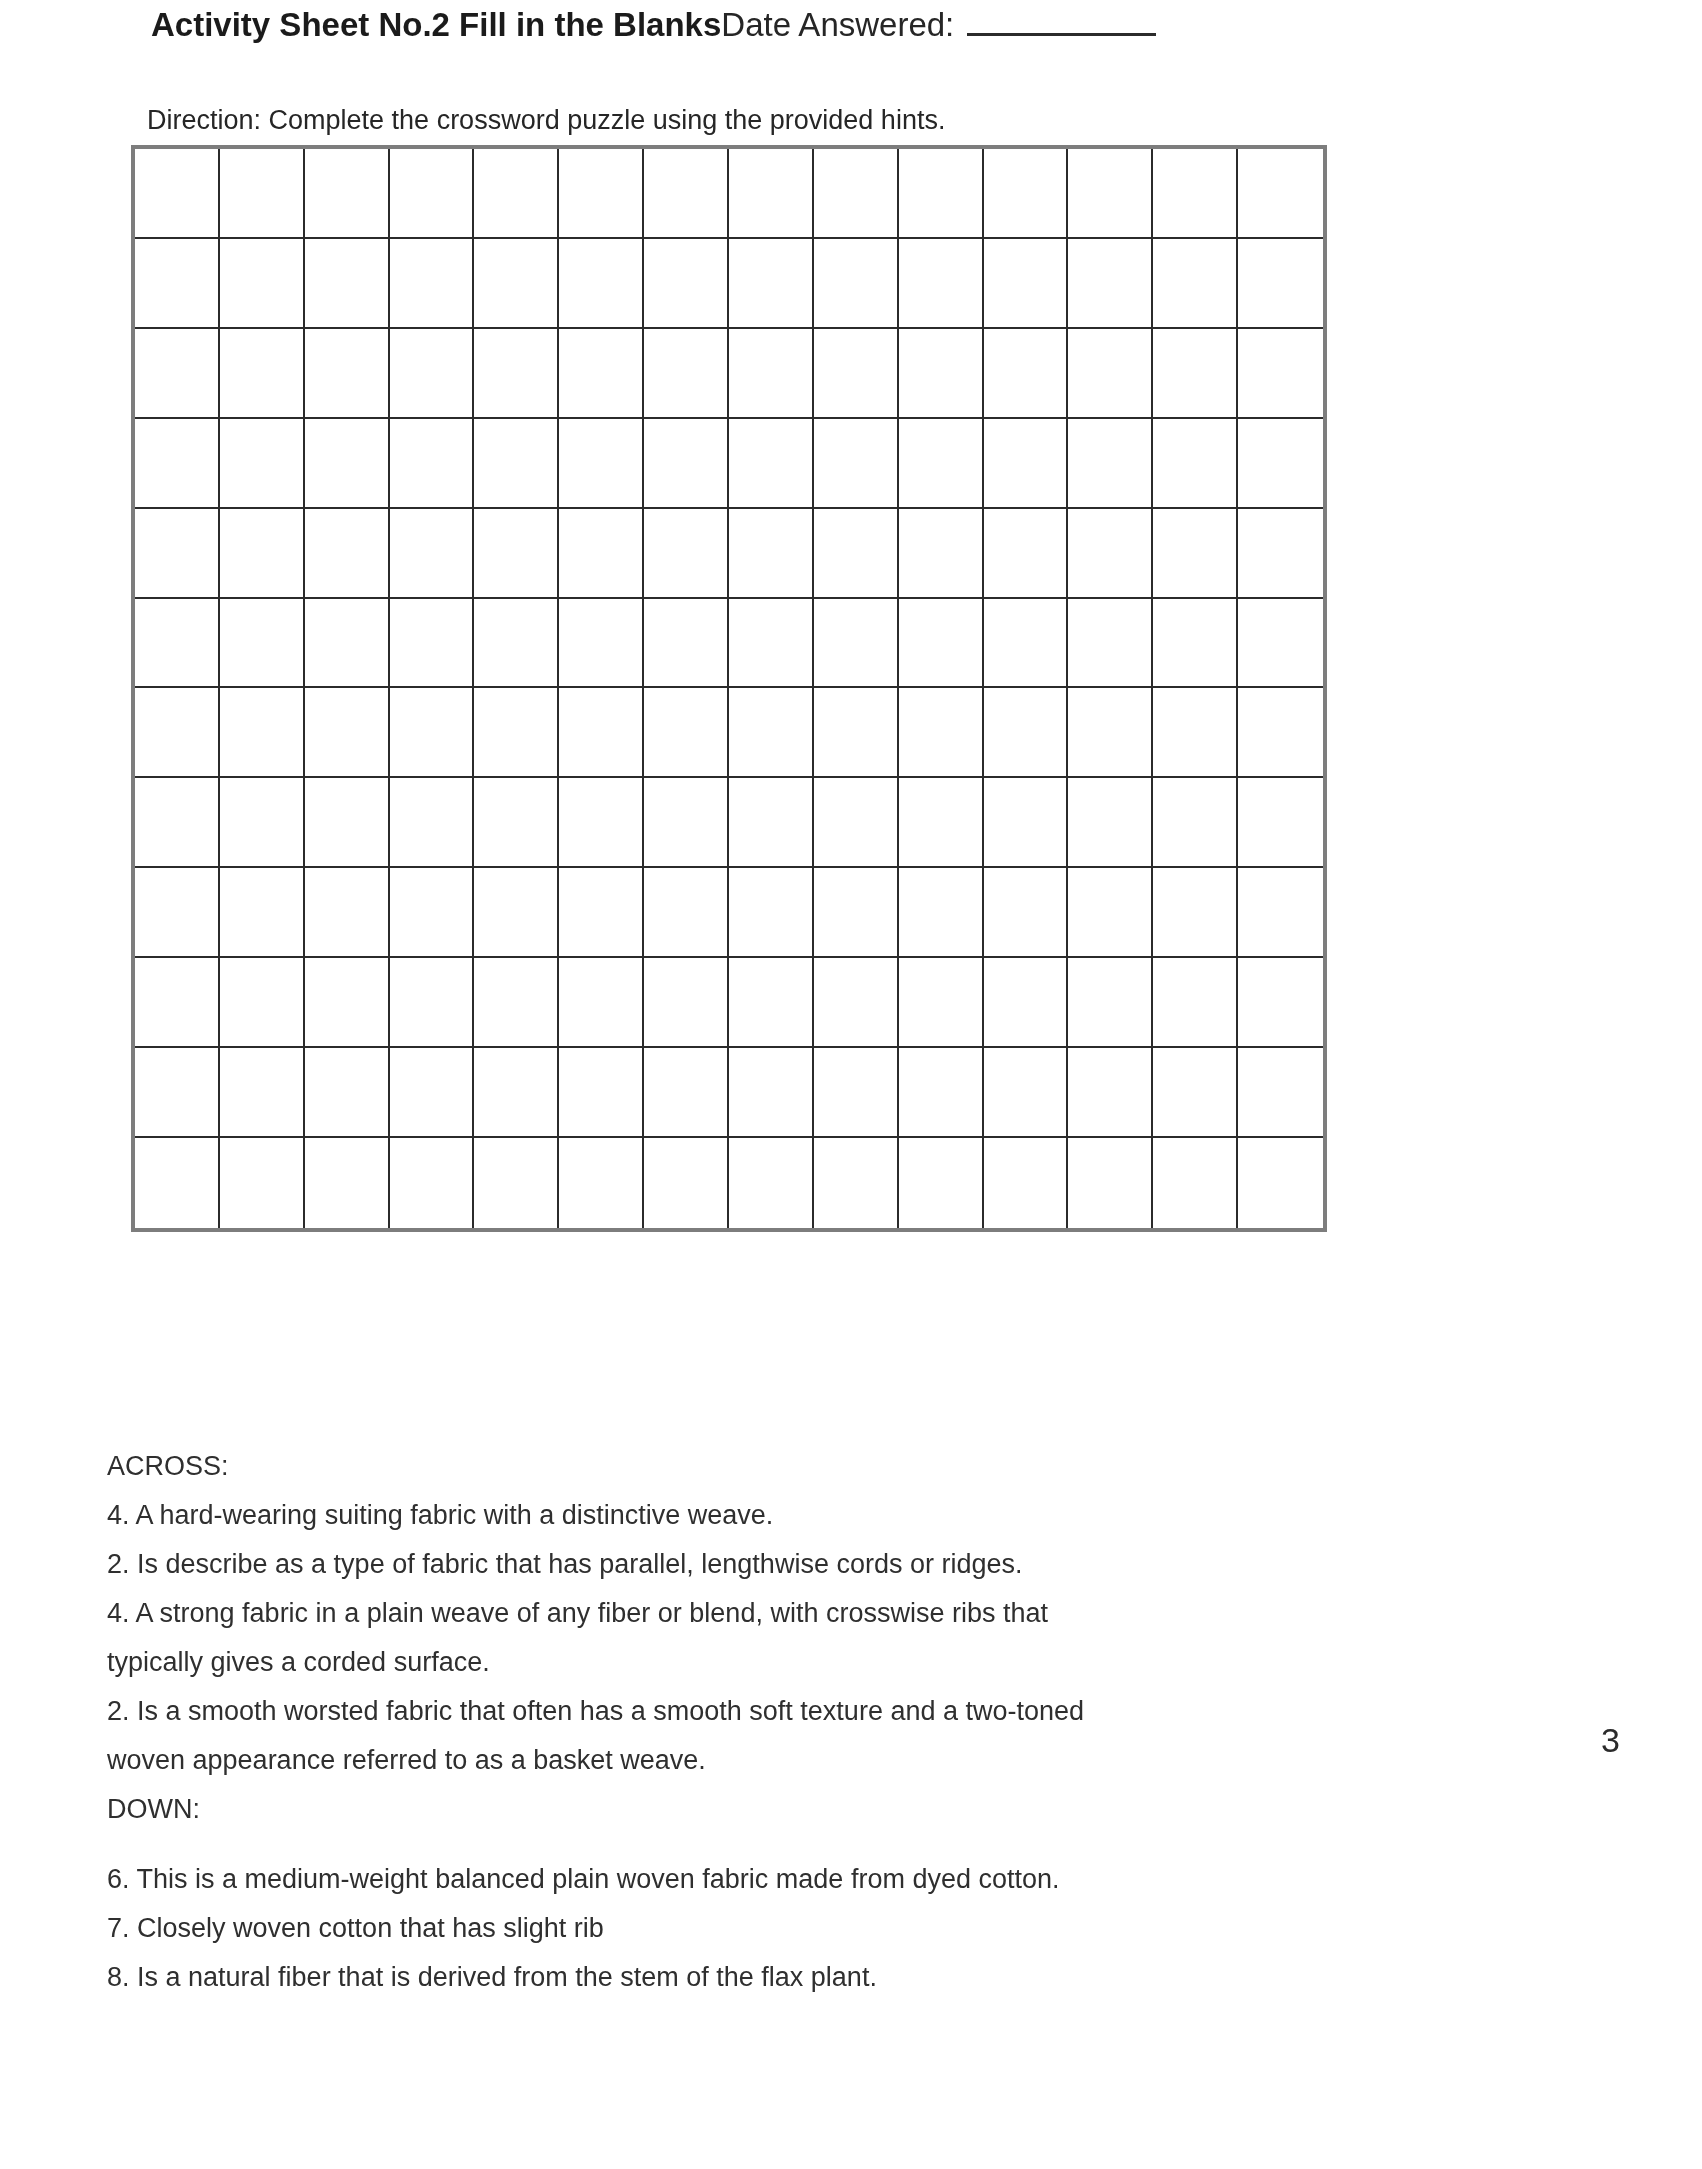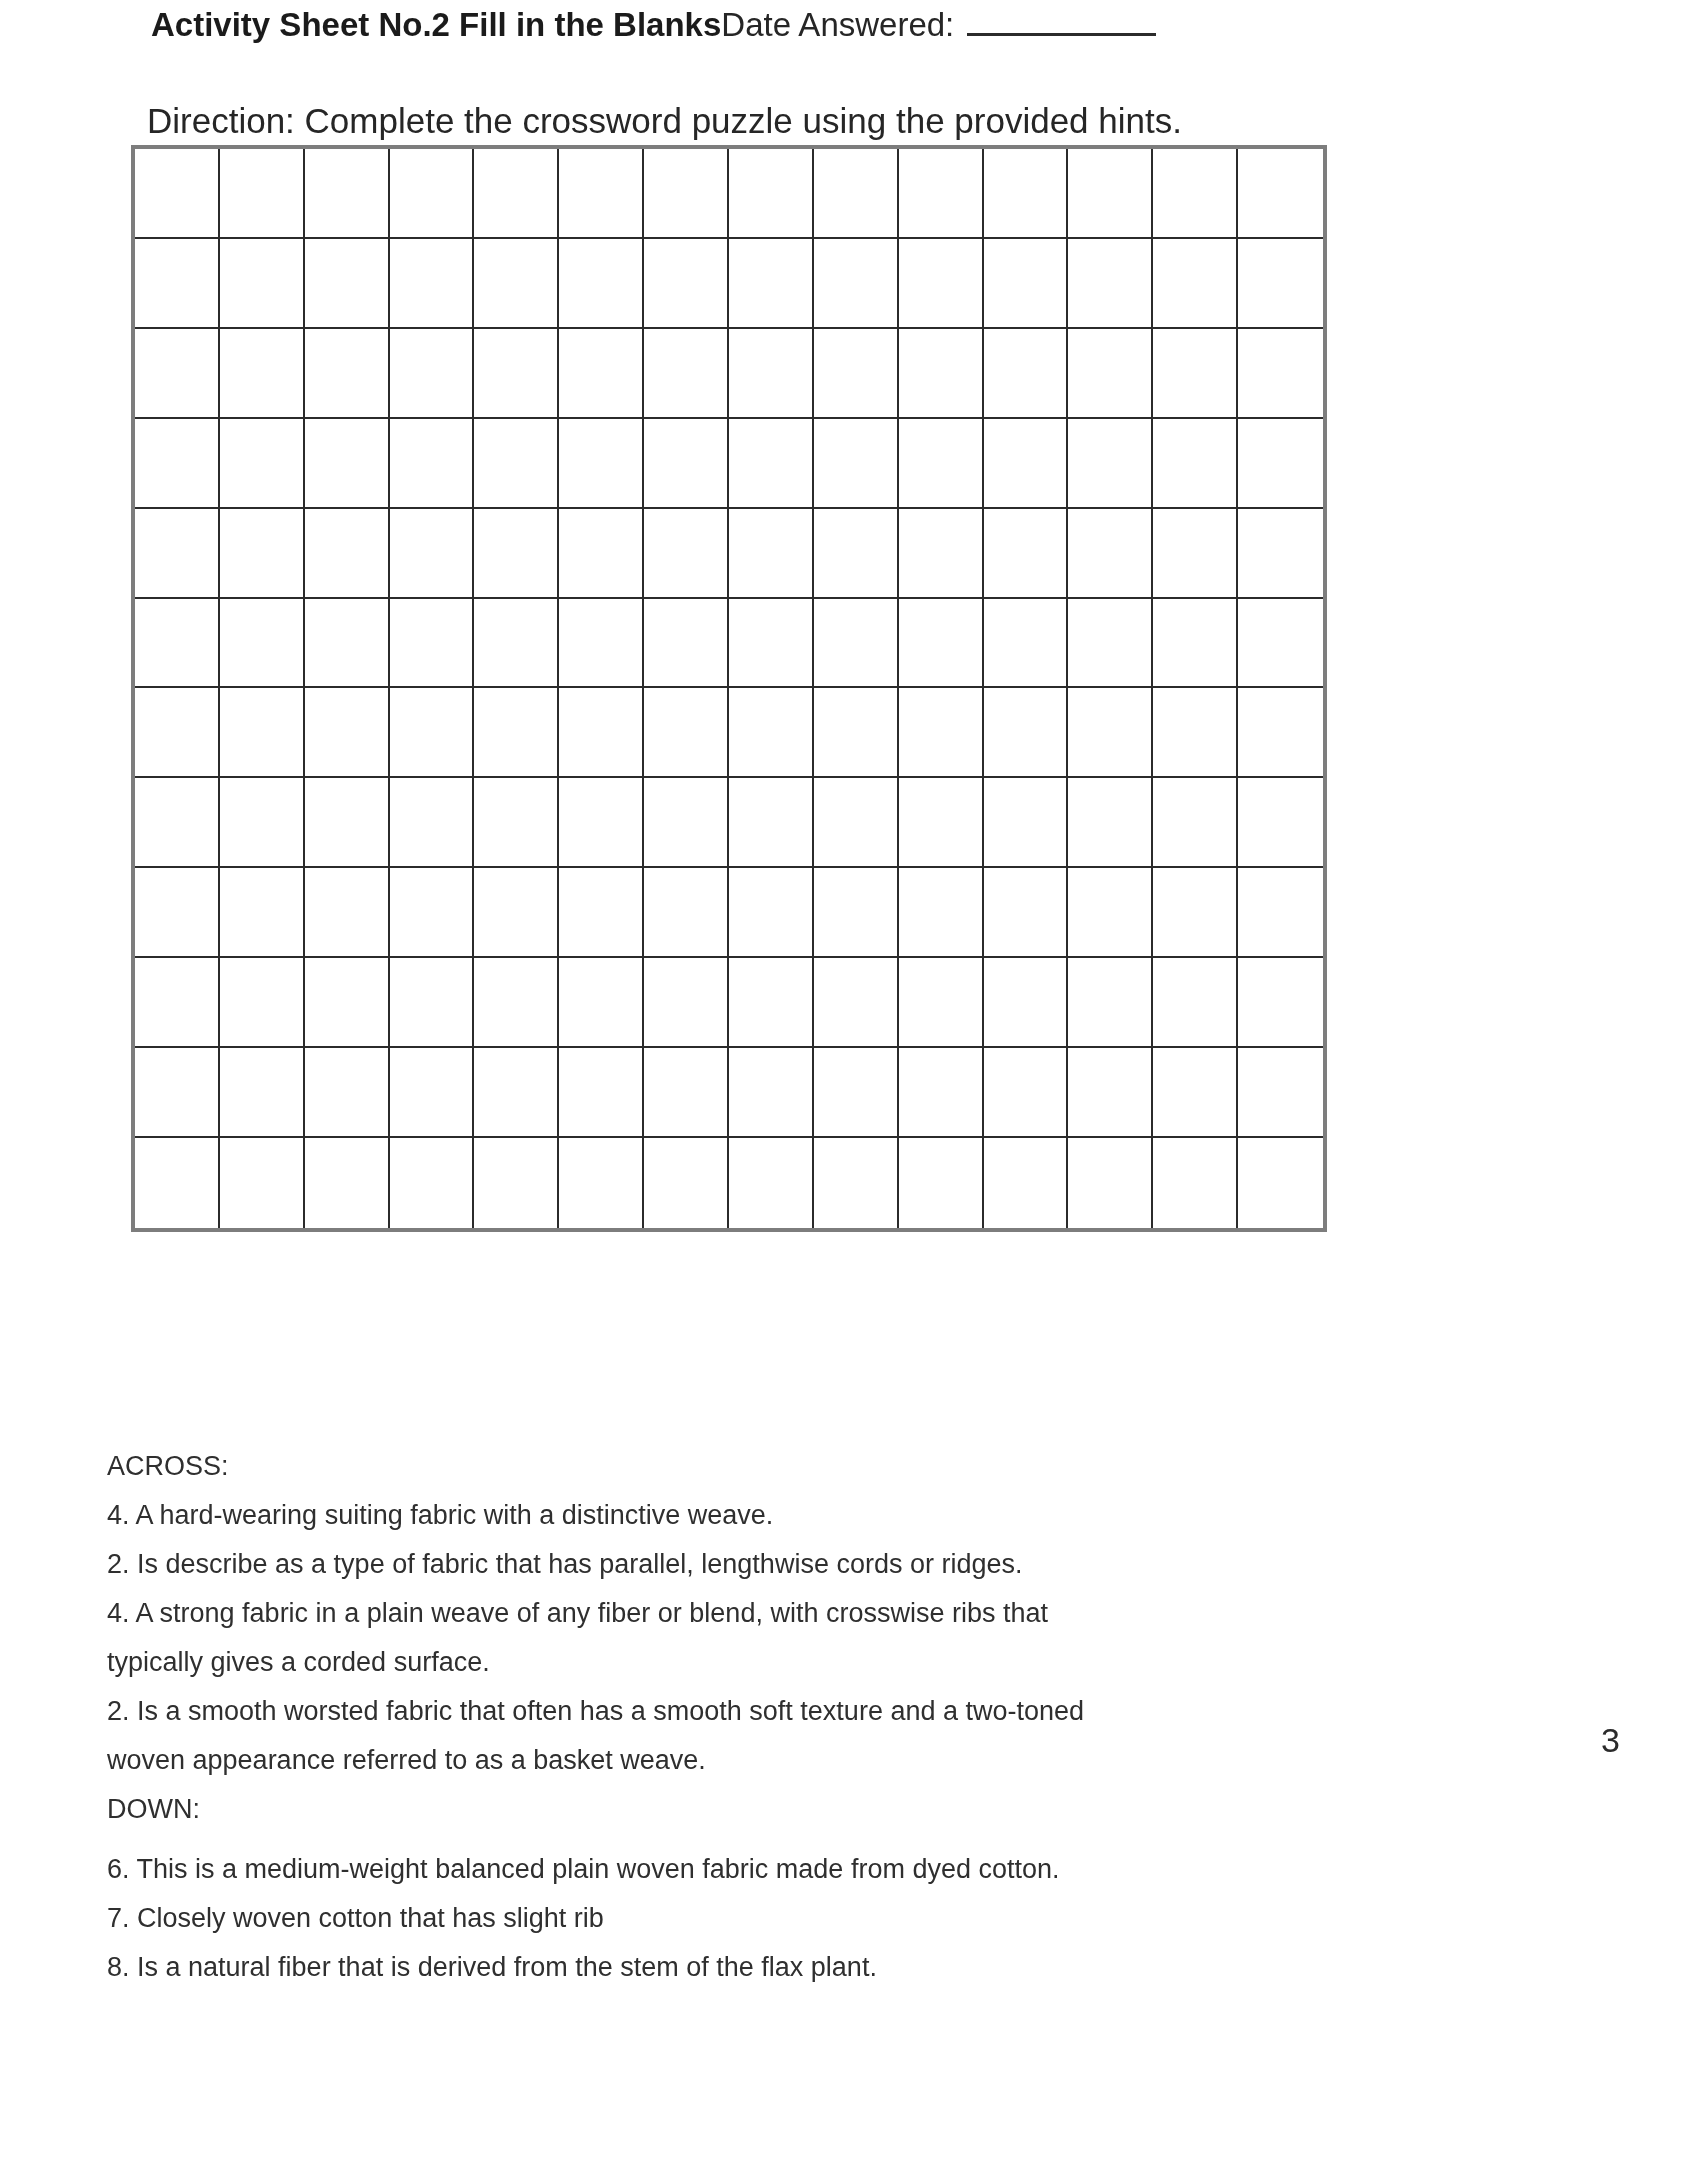--- a/index.html
+++ b/index.html
@@ -31,21 +31,21 @@
     height: 29px;
     margin-left: 12.4px;
     border-bottom: 3.5px solid #2b2b2b;
     vertical-align: baseline;
   }
 
   .direction {
     position: absolute;
     left: 147px;
     top: 99px;
-    font-size: 35px;
+    font-size: 27px;
     line-height: 43px;
     color: #262626;
     white-space: nowrap;
   }
 
   
   .grid {
     position: absolute;
     left: 131px;
     top: 145px;
@@ -71,21 +71,21 @@
     position: absolute;
     left: 107px;
     top: 1442px;
     width: 1507px;
     font-size: 27px;
     line-height: 49px;
     color: #2f2f2f;
   }
   .clue-heading { white-space: pre-line; }
   .clue-item { white-space: pre-line; }
-  .gap-top { margin-top: 11px; }
+  .gap-top { margin-top: 21px; }
 
   .page-number {
     position: absolute;
     left: 1601px;
     top: 1721px;
     font-size: 34px;
     color: #2b2b2b;
   }
 </style>
 </head>

